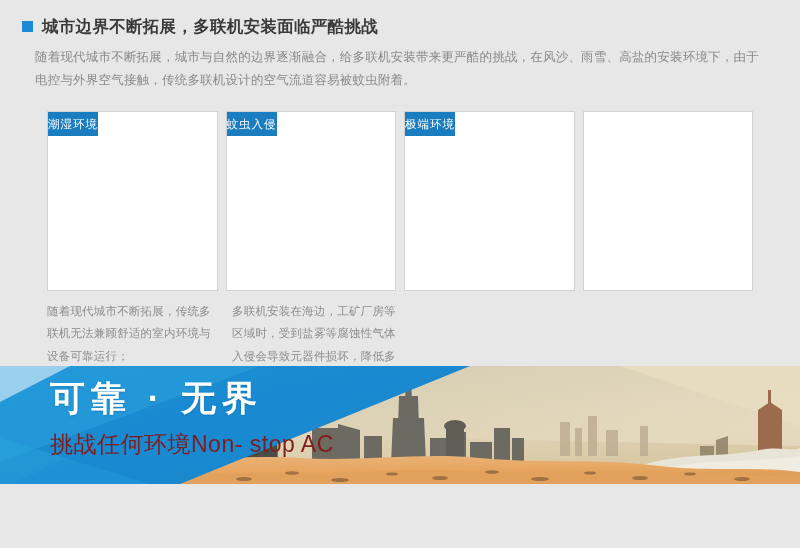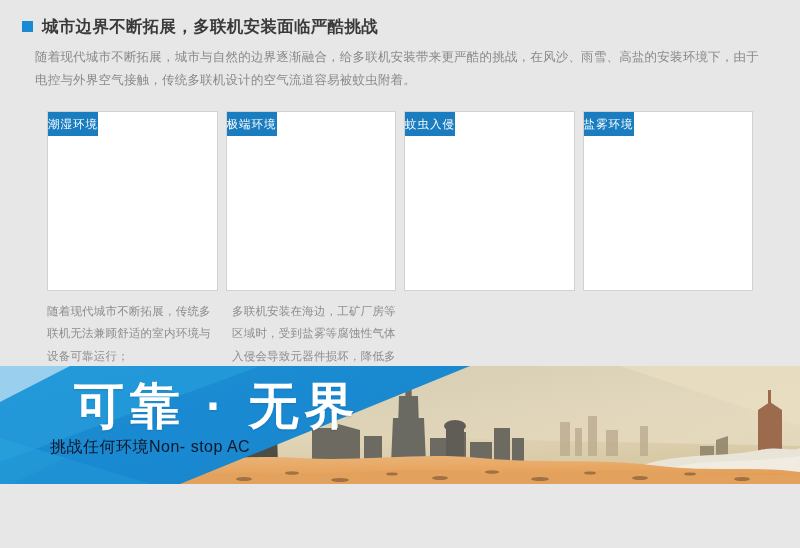--- a/index.html
+++ b/index.html
@@ -42,28 +42,27 @@
   .descs { position:absolute; left:47px; top:300px; width:706px; display:flex; }
   .desc { width:177px; margin-right:8px; font-size:11.5px; color:#8d8d8d;
           line-height:1.95; letter-spacing:.2px; padding-right:12px; }
   .desc:last-child { margin-right:0; }
 
   
   .banner { position:absolute; left:0; top:366px; width:800px; height:118px; overflow:hidden; }
   .banner svg { position:absolute; left:0; top:0; }
   .banner-text { position:absolute; left:50px; top:14px; }
   .banner-title {
-    font-size:50px; font-weight:bold; color:#ffffff; letter-spacing:6px;
+    font-size:35px; font-weight:bold; color:#ffffff; letter-spacing:6px;
     line-height:1.05; white-space:nowrap;
     text-shadow:0 1px 2px rgba(0,40,80,.18);
-    margin-left:24px;
   }
   .banner-sub {
-    font-size:16px; color:#0f172a; letter-spacing:.5px; white-space:nowrap;
-    margin-top:4px; font-weight:normal;
+    font-size:23px; color:#7f1d1d; letter-spacing:.5px; white-space:nowrap;
+    margin-top:12px; font-weight:normal;
   }
 </style>
 </head>
 <body>
 
 <div id="page">
 
   <div class="heading">
     <span class="heading-marker"></span>
     <span class="heading-text">城市边界不断拓展，多联机安装面临严酷挑战</span>
@@ -156,140 +155,140 @@
         <svg width="175" height="155" viewBox="0 0 175 155" fill="none" stroke="#8c9096" stroke-width="1" stroke-linejoin="round" stroke-linecap="round">
           <path d="M123 0 L105 30 L175 42"></path>
           <path d="M123 6 L112 30 L175 38"></path>
           <path d="M112 30 L112 155"></path>
           <path d="M175 42 L175 155"></path>
           <path d="M128 42 L128 130 L152 140 L152 30"></path>
           <path d="M128 130 L105 150"></path>
           <path d="M0 92 L128 92"></path>
           <path d="M0 100 L128 100"></path>
           <path d="M0 108 L30 108"></path>
-
-          <circle cx="30" cy="32" r="17"></circle>
-          <path d="M30 8 l4 7 6 -5 1 8 8 -2 -3 8 8 2 -6 6 6 6 -8 2 3 8 -8 -2 -1 8 -6 -5 -4 7 -4 -7 -6 5 -1 -8 -8 2 3 -8 -8 -2 6 -6 -6 -6 8 -2 -3 -8 8 2 1 -8 6 5 Z"></path>
-
           <g stroke="#8c9096">
             <rect x="60" y="58" width="68" height="62" fill="#ffffff"></rect>
             <path d="M60 90 L92 90"></path>
             <path d="M92 58 L92 120"></path>
             <rect x="94" y="62" width="32" height="55" fill="#9a9ca1" stroke="none"></rect>
             <rect x="94" y="62" width="32" height="55" fill="none"></rect>
             <path d="M94 72 L126 72 M94 74 L126 74 M94 88 L126 88 M94 90 L126 90 M94 104 L126 104 M94 106 L126 106" stroke="#ffffff" stroke-width="2"></path>
             <path d="M108 62 L108 117" stroke="#ffffff" stroke-width="2"></path>
             <rect x="128" y="80" width="12" height="26" fill="#ffffff"></rect>
             <path d="M60 120 L128 120 L128 126 L60 126 Z" fill="#ffffff"></path>
             <rect x="64" y="121" width="9" height="4" fill="#ffffff"></rect>
             <rect x="76" y="121" width="9" height="4" fill="#ffffff"></rect>
             <rect x="100" y="121" width="9" height="4" fill="#ffffff"></rect>
             <rect x="112" y="121" width="9" height="4" fill="#ffffff"></rect>
           </g>
 
-          <path d="M10 128 L34 134 L12 140 L48 146 L30 150 L60 152"></path>
-          <path d="M10 131 L32 137 L14 142"></path>
+          <g stroke="#7d8186" stroke-width="1.4" fill="none">
+            <g transform="translate(12,12) rotate(20)">
+              <path d="M0 0 L0 8"></path>
+                <path d="M-5 1 L5 1"></path>
+                <path d="M-4 -3 L0 0 L4 -3"></path>
+                <path d="M-4 6 L0 8 L4 6"></path>
+            </g>
+            <g transform="translate(28,22) rotate(-25)">
+              <path d="M0 0 L0 8"></path>
+                <path d="M-5 1 L5 1"></path>
+                <path d="M-4 -3 L0 0 L4 -3"></path>
+                <path d="M-4 6 L0 8 L4 6"></path>
+            </g>
+            <g transform="translate(52,26) rotate(15)">
+              <path d="M0 0 L0 8"></path>
+                <path d="M-5 1 L5 1"></path>
+                <path d="M-4 -3 L0 0 L4 -3"></path>
+                <path d="M-4 6 L0 8 L4 6"></path>
+            </g>
+            <g transform="translate(62,16) rotate(-15)">
+              <path d="M0 0 L0 8"></path>
+                <path d="M-5 1 L5 1"></path>
+                <path d="M-4 -3 L0 0 L4 -3"></path>
+                <path d="M-4 6 L0 8 L4 6"></path>
+            </g>
+            <g transform="translate(66,32) rotate(30)">
+              <path d="M0 0 L0 8"></path>
+                <path d="M-5 1 L5 1"></path>
+                <path d="M-4 -3 L0 0 L4 -3"></path>
+                <path d="M-4 6 L0 8 L4 6"></path>
+            </g>
+            <g transform="translate(74,14) rotate(-35)">
+              <path d="M0 0 L0 8"></path>
+                <path d="M-5 1 L5 1"></path>
+                <path d="M-4 -3 L0 0 L4 -3"></path>
+                <path d="M-4 6 L0 8 L4 6"></path>
+            </g>
+            <g transform="translate(82,24) rotate(10)">
+              <path d="M0 0 L0 8"></path>
+                <path d="M-5 1 L5 1"></path>
+                <path d="M-4 -3 L0 0 L4 -3"></path>
+                <path d="M-4 6 L0 8 L4 6"></path>
+            </g>
+            <g transform="translate(26,48) rotate(-20)">
+              <path d="M0 0 L0 8"></path>
+                <path d="M-5 1 L5 1"></path>
+                <path d="M-4 -3 L0 0 L4 -3"></path>
+                <path d="M-4 6 L0 8 L4 6"></path>
+            </g>
+            <g transform="translate(30,58) rotate(25)">
+              <path d="M0 0 L0 8"></path>
+                <path d="M-5 1 L5 1"></path>
+                <path d="M-4 -3 L0 0 L4 -3"></path>
+                <path d="M-4 6 L0 8 L4 6"></path>
+            </g>
+            <g transform="translate(16,84) rotate(-12)">
+              <path d="M0 0 L0 8"></path>
+                <path d="M-5 1 L5 1"></path>
+                <path d="M-4 -3 L0 0 L4 -3"></path>
+                <path d="M-4 6 L0 8 L4 6"></path>
+            </g>
+          </g>
         </svg>
       </div>
-      <div class="card-caption">极端环境</div>
+      <div class="card-caption">蚊虫入侵</div>
     </div>
 
     <div class="card">
       <div class="card-art">
         <svg width="175" height="155" viewBox="0 0 175 155" fill="none" stroke="#8c9096" stroke-width="1" stroke-linejoin="round" stroke-linecap="round">
           <path d="M123 0 L105 30 L175 42"></path>
           <path d="M123 6 L112 30 L175 38"></path>
           <path d="M112 30 L112 155"></path>
           <path d="M175 42 L175 155"></path>
           <path d="M128 42 L128 130 L152 140 L152 30"></path>
           <path d="M128 130 L105 150"></path>
           <path d="M0 92 L128 92"></path>
           <path d="M0 100 L128 100"></path>
           <path d="M0 108 L30 108"></path>
+
+          <circle cx="30" cy="32" r="17"></circle>
+          <path d="M30 8 l4 7 6 -5 1 8 8 -2 -3 8 8 2 -6 6 6 6 -8 2 3 8 -8 -2 -1 8 -6 -5 -4 7 -4 -7 -6 5 -1 -8 -8 2 3 -8 -8 -2 6 -6 -6 -6 8 -2 -3 -8 8 2 1 -8 6 5 Z"></path>
+
           <g stroke="#8c9096">
             <rect x="60" y="58" width="68" height="62" fill="#ffffff"></rect>
             <path d="M60 90 L92 90"></path>
             <path d="M92 58 L92 120"></path>
             <rect x="94" y="62" width="32" height="55" fill="#9a9ca1" stroke="none"></rect>
             <rect x="94" y="62" width="32" height="55" fill="none"></rect>
             <path d="M94 72 L126 72 M94 74 L126 74 M94 88 L126 88 M94 90 L126 90 M94 104 L126 104 M94 106 L126 106" stroke="#ffffff" stroke-width="2"></path>
             <path d="M108 62 L108 117" stroke="#ffffff" stroke-width="2"></path>
             <rect x="128" y="80" width="12" height="26" fill="#ffffff"></rect>
             <path d="M60 120 L128 120 L128 126 L60 126 Z" fill="#ffffff"></path>
             <rect x="64" y="121" width="9" height="4" fill="#ffffff"></rect>
             <rect x="76" y="121" width="9" height="4" fill="#ffffff"></rect>
             <rect x="100" y="121" width="9" height="4" fill="#ffffff"></rect>
             <rect x="112" y="121" width="9" height="4" fill="#ffffff"></rect>
           </g>
 
-          <g stroke="#7d8186" stroke-width="1.4" fill="none">
-            <g transform="translate(12,12) rotate(20)">
-              <path d="M0 0 L0 8"></path>
-                <path d="M-5 1 L5 1"></path>
-                <path d="M-4 -3 L0 0 L4 -3"></path>
-                <path d="M-4 6 L0 8 L4 6"></path>
-            </g>
-            <g transform="translate(28,22) rotate(-25)">
-              <path d="M0 0 L0 8"></path>
-                <path d="M-5 1 L5 1"></path>
-                <path d="M-4 -3 L0 0 L4 -3"></path>
-                <path d="M-4 6 L0 8 L4 6"></path>
-            </g>
-            <g transform="translate(52,26) rotate(15)">
-              <path d="M0 0 L0 8"></path>
-                <path d="M-5 1 L5 1"></path>
-                <path d="M-4 -3 L0 0 L4 -3"></path>
-                <path d="M-4 6 L0 8 L4 6"></path>
-            </g>
-            <g transform="translate(62,16) rotate(-15)">
-              <path d="M0 0 L0 8"></path>
-                <path d="M-5 1 L5 1"></path>
-                <path d="M-4 -3 L0 0 L4 -3"></path>
-                <path d="M-4 6 L0 8 L4 6"></path>
-            </g>
-            <g transform="translate(66,32) rotate(30)">
-              <path d="M0 0 L0 8"></path>
-                <path d="M-5 1 L5 1"></path>
-                <path d="M-4 -3 L0 0 L4 -3"></path>
-                <path d="M-4 6 L0 8 L4 6"></path>
-            </g>
-            <g transform="translate(74,14) rotate(-35)">
-              <path d="M0 0 L0 8"></path>
-                <path d="M-5 1 L5 1"></path>
-                <path d="M-4 -3 L0 0 L4 -3"></path>
-                <path d="M-4 6 L0 8 L4 6"></path>
-            </g>
-            <g transform="translate(82,24) rotate(10)">
-              <path d="M0 0 L0 8"></path>
-                <path d="M-5 1 L5 1"></path>
-                <path d="M-4 -3 L0 0 L4 -3"></path>
-                <path d="M-4 6 L0 8 L4 6"></path>
-            </g>
-            <g transform="translate(26,48) rotate(-20)">
-              <path d="M0 0 L0 8"></path>
-                <path d="M-5 1 L5 1"></path>
-                <path d="M-4 -3 L0 0 L4 -3"></path>
-                <path d="M-4 6 L0 8 L4 6"></path>
-            </g>
-            <g transform="translate(30,58) rotate(25)">
-              <path d="M0 0 L0 8"></path>
-                <path d="M-5 1 L5 1"></path>
-                <path d="M-4 -3 L0 0 L4 -3"></path>
-                <path d="M-4 6 L0 8 L4 6"></path>
-            </g>
-            <g transform="translate(16,84) rotate(-12)">
-              <path d="M0 0 L0 8"></path>
-                <path d="M-5 1 L5 1"></path>
-                <path d="M-4 -3 L0 0 L4 -3"></path>
-                <path d="M-4 6 L0 8 L4 6"></path>
-            </g>
-          </g>
+          <path d="M10 128 L34 134 L12 140 L48 146 L30 150 L60 152"></path>
+          <path d="M10 131 L32 137 L14 142"></path>
         </svg>
       </div>
-      <div class="card-caption">蚊虫入侵</div>
+      <div class="card-caption">极端环境</div>
     </div>
 
     <div class="card">
       <div class="card-art">
         <svg width="175" height="155" viewBox="0 0 175 155" fill="none" stroke="#8c9096" stroke-width="1" stroke-linejoin="round" stroke-linecap="round">
           <path d="M123 0 L105 30 L175 42"></path>
           <path d="M123 6 L112 30 L175 38"></path>
           <path d="M112 30 L112 155"></path>
           <path d="M175 42 L175 155"></path>
           <path d="M128 42 L128 130 L152 140 L152 30"></path>
@@ -318,21 +317,20 @@
             <path d="M108 62 L108 117" stroke="#ffffff" stroke-width="2"></path>
             <rect x="128" y="80" width="12" height="26" fill="#ffffff"></rect>
             <path d="M60 120 L128 120 L128 126 L60 126 Z" fill="#ffffff"></path>
             <rect x="64" y="121" width="9" height="4" fill="#ffffff"></rect>
             <rect x="76" y="121" width="9" height="4" fill="#ffffff"></rect>
             <rect x="100" y="121" width="9" height="4" fill="#ffffff"></rect>
             <rect x="112" y="121" width="9" height="4" fill="#ffffff"></rect>
           </g>
         </svg>
       </div>
-      <div class="card-caption">盐雾环境</div>
     </div>
   </div>
 
   <div class="descs">
     <div class="desc">随着现代城市不断拓展，传统多联机无法兼顾舒适的室内环境与设备可靠运行；</div>
     <div class="desc">多联机安装在海边，工矿厂房等区域时，受到盐雾等腐蚀性气体入侵会导致元器件损坏，降低多联机使用寿命。</div>
   </div>
 
   <div class="banner">
     <svg width="800" height="118" viewBox="0 0 800 118">

